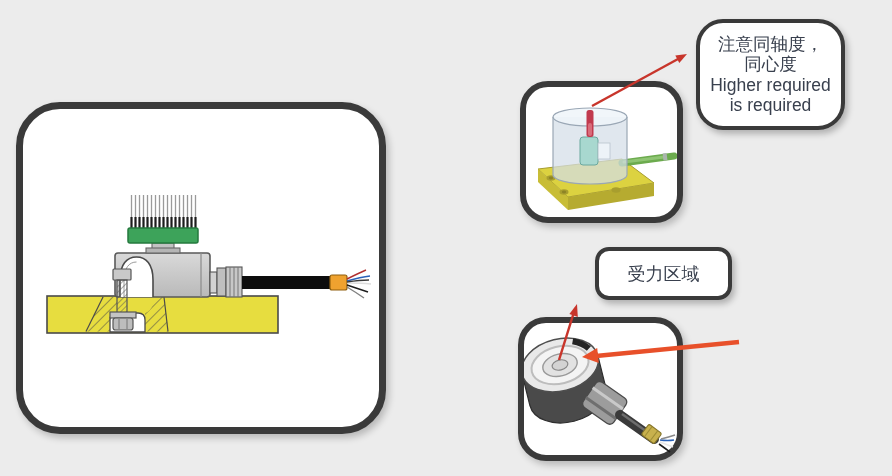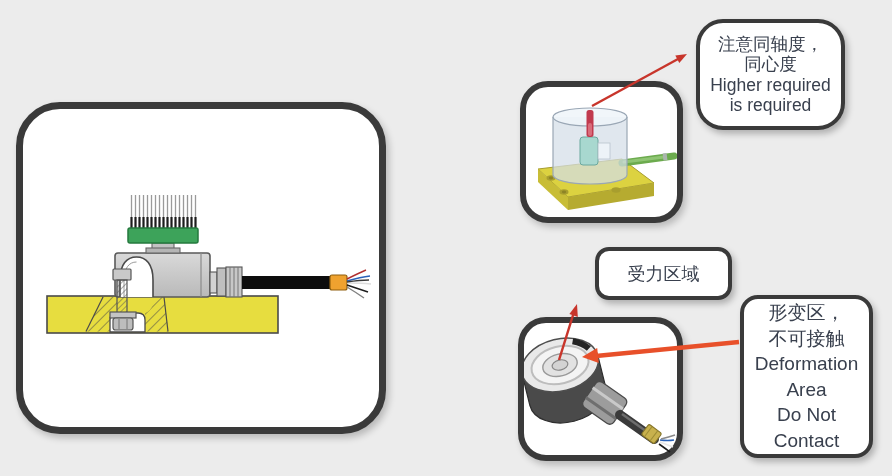--- a/index.html
+++ b/index.html
@@ -212,28 +212,20 @@
     <div class="ln">注意同轴度，</div>
     <div class="ln">同心度</div>
     <div class="ln">Higher required</div>
     <div class="ln">is required</div>
   </div>
 
   <div class="callout callout-load">
     <div class="ln">受力区域</div>
   </div>
 
-  <div class="callout callout-deform">
-    <div class="ln">形变区，</div>
-    <div class="ln">不可接触</div>
-    <div class="ln">Deformation</div>
-    <div class="ln">Area</div>
-    <div class="ln">Do Not</div>
-    <div class="ln">Contact</div>
-  </div>
 
   <svg class="arrow-layer" viewBox="0 0 892 476">
     <g>
       <line x1="592" y1="106" x2="678" y2="59" stroke="#c8352b" stroke-width="2.4"></line>
       <polygon points="687,54 679.3,63 675.3,55.6" fill="#c8352b"></polygon>
     </g>
     <g>
       <line x1="559" y1="360" x2="574" y2="312" stroke="#c8352b" stroke-width="2.4"></line>
       <polygon points="577,304 577.8,317 569.4,314" fill="#c8352b"></polygon>
     </g>

